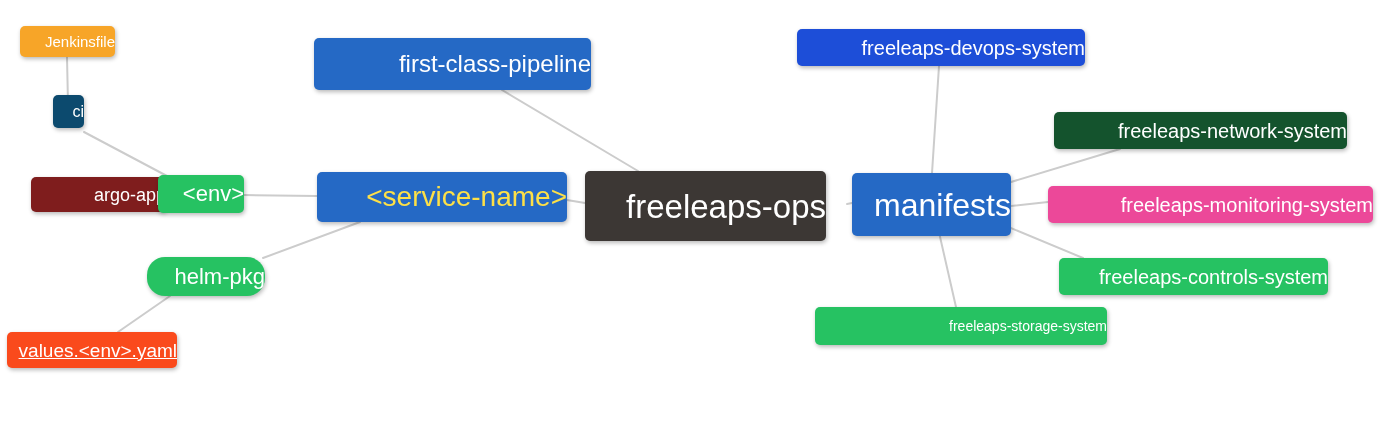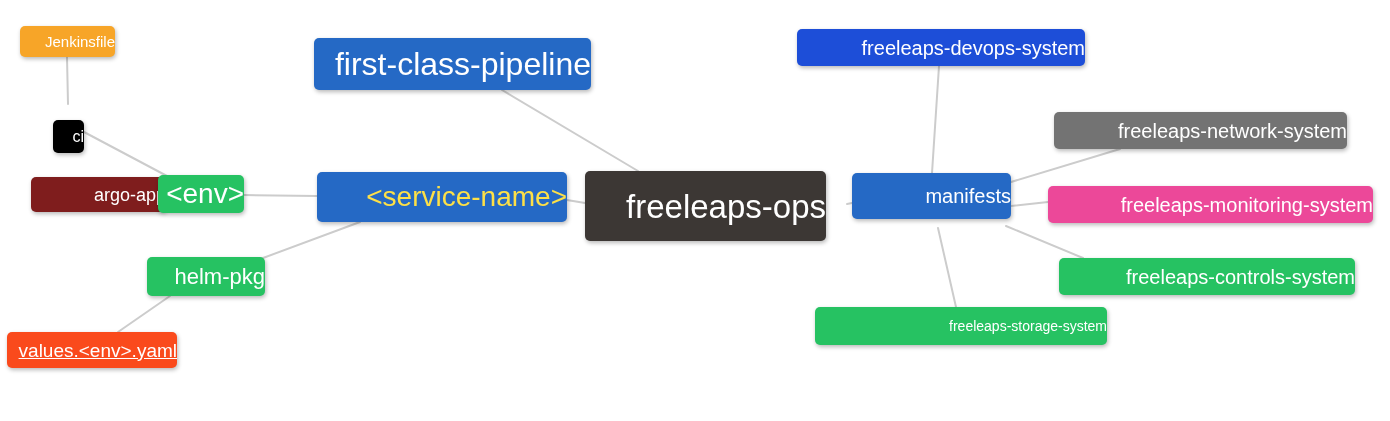--- a/index.html
+++ b/index.html
@@ -49,56 +49,56 @@
       <line x1="932" y1="173" x2="939" y2="66" stroke="#CCCCCC" stroke-width="2" stroke-linecap="round"></line>
       <line x1="1011" y1="182" x2="1120" y2="149" stroke="#CCCCCC" stroke-width="2" stroke-linecap="round"></line>
       <line x1="1011" y1="206" x2="1048" y2="202" stroke="#CCCCCC" stroke-width="2" stroke-linecap="round"></line>
       <line x1="1006" y1="226" x2="1083" y2="258" stroke="#CCCCCC" stroke-width="2" stroke-linecap="round"></line>
       <line x1="938" y1="228" x2="956" y2="307" stroke="#CCCCCC" stroke-width="2" stroke-linecap="round"></line>
     </svg>
   <div id="node-layer">
       <div class="node" style="left: 20px; top: 26px; width: 95px; height: 31px; font-size: 15px; background: rgb(247, 165, 40); color: rgb(255, 255, 255);">
         <span>Jenkinsfile</span>
       </div>
-      <div class="node" style="left: 53px; top: 120px; width: 31px; height: 33px; font-size: 16px; background: #000000; color: rgb(255, 255, 255);">
+      <div class="node" style="left: 53px; top: 95px; width: 31px; height: 33px; font-size: 16px; background: #0c4a6e; color: rgb(255, 255, 255);">
         <span>ci</span>
       </div>
       <div class="node" style="left: 31px; top: 177px; width: 91px; height: 35px; font-size: 18px; background: #7f1d1d; color: rgb(255, 255, 255); padding-left: 44px;">
         <span>argo-app</span>
       </div>
-      <div class="node" style="left: 158px; top: 175px; width: 86px; height: 38px; font-size: 28px; background: rgb(38, 194, 98); color: rgb(255, 255, 255);">
+      <div class="node" style="left: 158px; top: 175px; width: 86px; height: 38px; font-size: 22px; background: rgb(38, 194, 98); color: rgb(255, 255, 255);">
         <span>&lt;env&gt;</span>
       </div>
-      <div class="node" style="left: 147px; top: 257px; width: 118px; height: 39px; font-size: 22px; background: rgb(38, 194, 98); color: rgb(255, 255, 255);">
+      <div class="node" style="left: 147px; top: 257px; width: 118px; height: 39px; font-size: 22px; background: rgb(38, 194, 98); color: rgb(255, 255, 255); border-radius: 18px;">
         <span>helm-pkg</span>
       </div>
       <div class="node" style="left: 7px; top: 332px; width: 170px; height: 36px; font-size: 19px; background: rgb(250, 74, 28); color: rgb(255, 255, 255); text-decoration: underline;">
         <span>values.&lt;env&gt;.yaml</span>
       </div>
-      <div class="node" style="left: 314px; top: 38px; width: 277px; height: 52px; font-size: 32px; background: rgb(37, 105, 197); color: rgb(255, 255, 255);">
+      <div class="node" style="left: 314px; top: 38px; width: 277px; height: 52px; font-size: 24px; background: rgb(37, 105, 197); color: rgb(255, 255, 255);">
         <span>first-class-pipeline</span>
       </div>
       <div class="node" style="left: 317px; top: 172px; width: 250px; height: 50px; font-size: 28px; background: rgb(37, 105, 197); color: #fde047;">
         <span>&lt;service-name&gt;</span>
       </div>
       <div class="node" style="left: 585px; top: 171px; width: 241px; height: 70px; font-size: 33px; background: rgb(60, 55, 52); color: rgb(255, 255, 255);">
         <span>freeleaps-ops</span>
       </div>
-      <div class="node" style="left: 852px; top: 173px; width: 159px; height: 46px; font-size: 20px; background: rgb(37, 105, 197); color: rgb(255, 255, 255);">
+      <div class="node" style="left: 852px; top: 173px; width: 159px; height: 63px; font-size: 32px; background: rgb(37, 105, 197); color: rgb(255, 255, 255);">
         <span>manifests</span>
       </div>
       <div class="node" style="left: 797px; top: 29px; width: 288px; height: 37px; font-size: 20px; background: #1d4ed8; color: rgb(255, 255, 255);">
         <span>freeleaps-devops-system</span>
       </div>
-      <div class="node" style="left: 1054px; top: 112px; width: 293px; height: 37px; font-size: 20px; background: #737373; color: rgb(255, 255, 255);">
+      <div class="node" style="left: 1054px; top: 112px; width: 293px; height: 37px; font-size: 20px; background: #14532d; color: rgb(255, 255, 255);">
         <span>freeleaps-network-system</span>
       </div>
       <div class="node" style="left: 1048px; top: 186px; width: 325px; height: 37px; font-size: 20px; background: #ec4899; color: rgb(255, 255, 255);">
         <span>freeleaps-monitoring-system</span>
       </div>
-      <div class="node" style="left: 1059px; top: 258px; width: 296px; height: 37px; font-size: 20px; background: rgb(38, 194, 98); color: rgb(255, 255, 255);">
+      <div class="node" style="left: 1059px; top: 258px; width: 260px; height: 37px; font-size: 20px; background: rgb(38, 194, 98); color: rgb(255, 255, 255); padding-left: 9px;">
         <span>freeleaps-controls-system</span>
       </div>
       <div class="node" style="left: 815px; top: 307px; width: 292px; height: 38px; font-size: 14px; background: rgb(38, 194, 98); color: rgb(255, 255, 255);">
         <span>freeleaps-storage-system</span>
       </div>
     </div>
 </div>
 
 </body></html>

